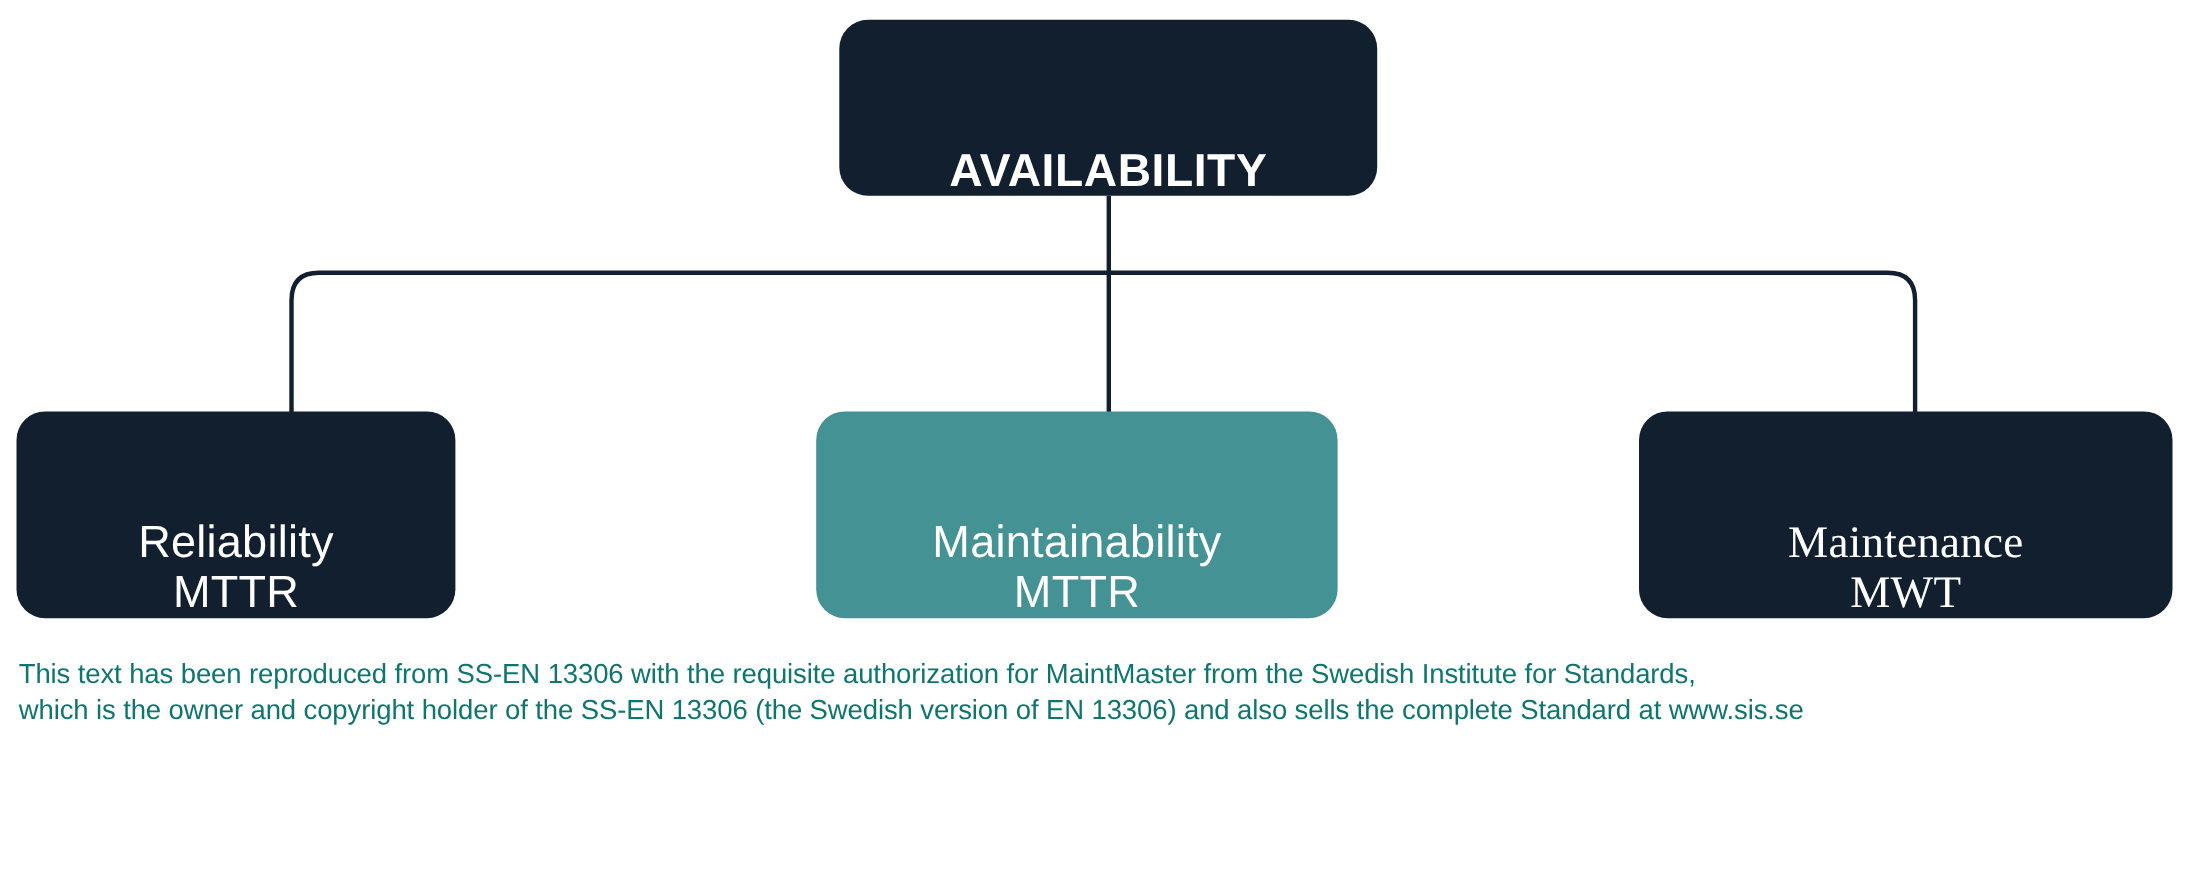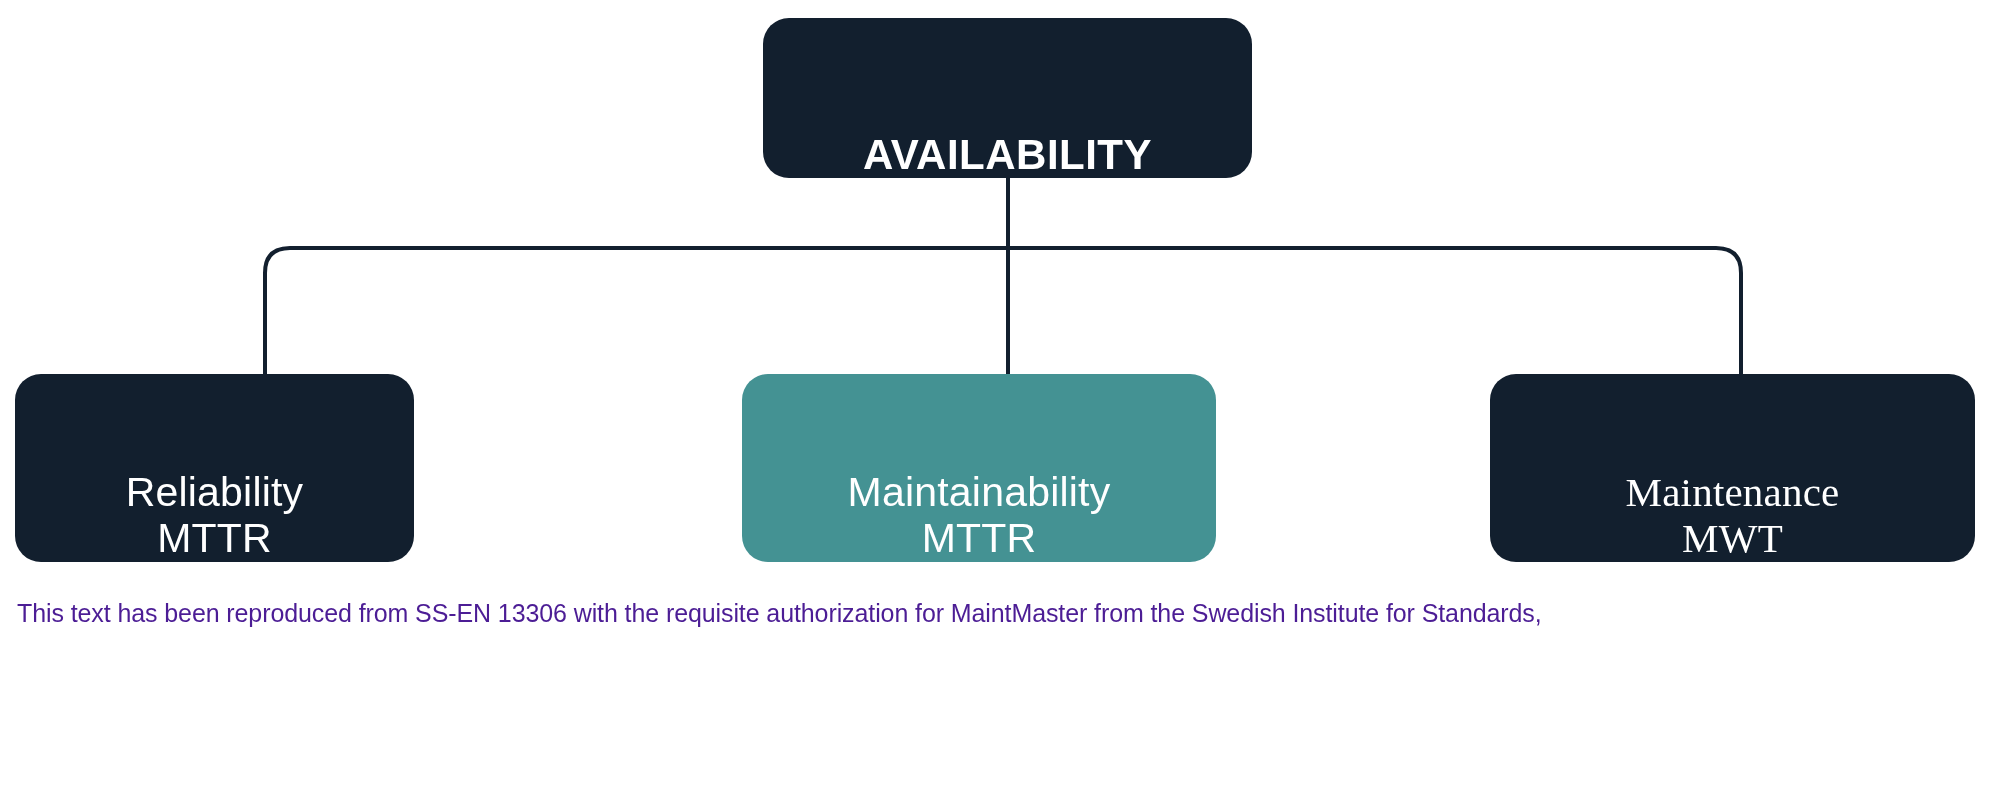--- a/index.html
+++ b/index.html
@@ -90,21 +90,21 @@
     letter-spacing: 0.2px;
     display: block;
   }
 
   
   #footnote {
     position: absolute;
     left: 17px;
     top: 597px;
     width: 1970px;
-    color: #4c1d95;
+    color: #0f766e;
     font-size: 25px;
     line-height: 1.33;
     letter-spacing: -0.1px;
   }
   #footnote .fn-line {
     display: block;
     white-space: nowrap;
   }
 </style>
 </head>
@@ -135,15 +135,16 @@
     <span class="line">MTTR</span>
   </div>
 
   <div class="node-box child-box" id="node-maintenance-supportability">
     <span class="line">Maintenance</span>
     <span class="line">MWT</span>
   </div>
 
   <div id="footnote">
     <span class="fn-line">This text has been reproduced from SS-EN 13306 with the requisite authorization for MaintMaster from the Swedish Institute for Standards,</span>
+    <span class="fn-line">which is the owner and copyright holder of the SS-EN 13306 (the Swedish version of EN 13306) and also sells the complete Standard at www.sis.se</span>
   </div>
 
 </div>
 
 </body></html>

